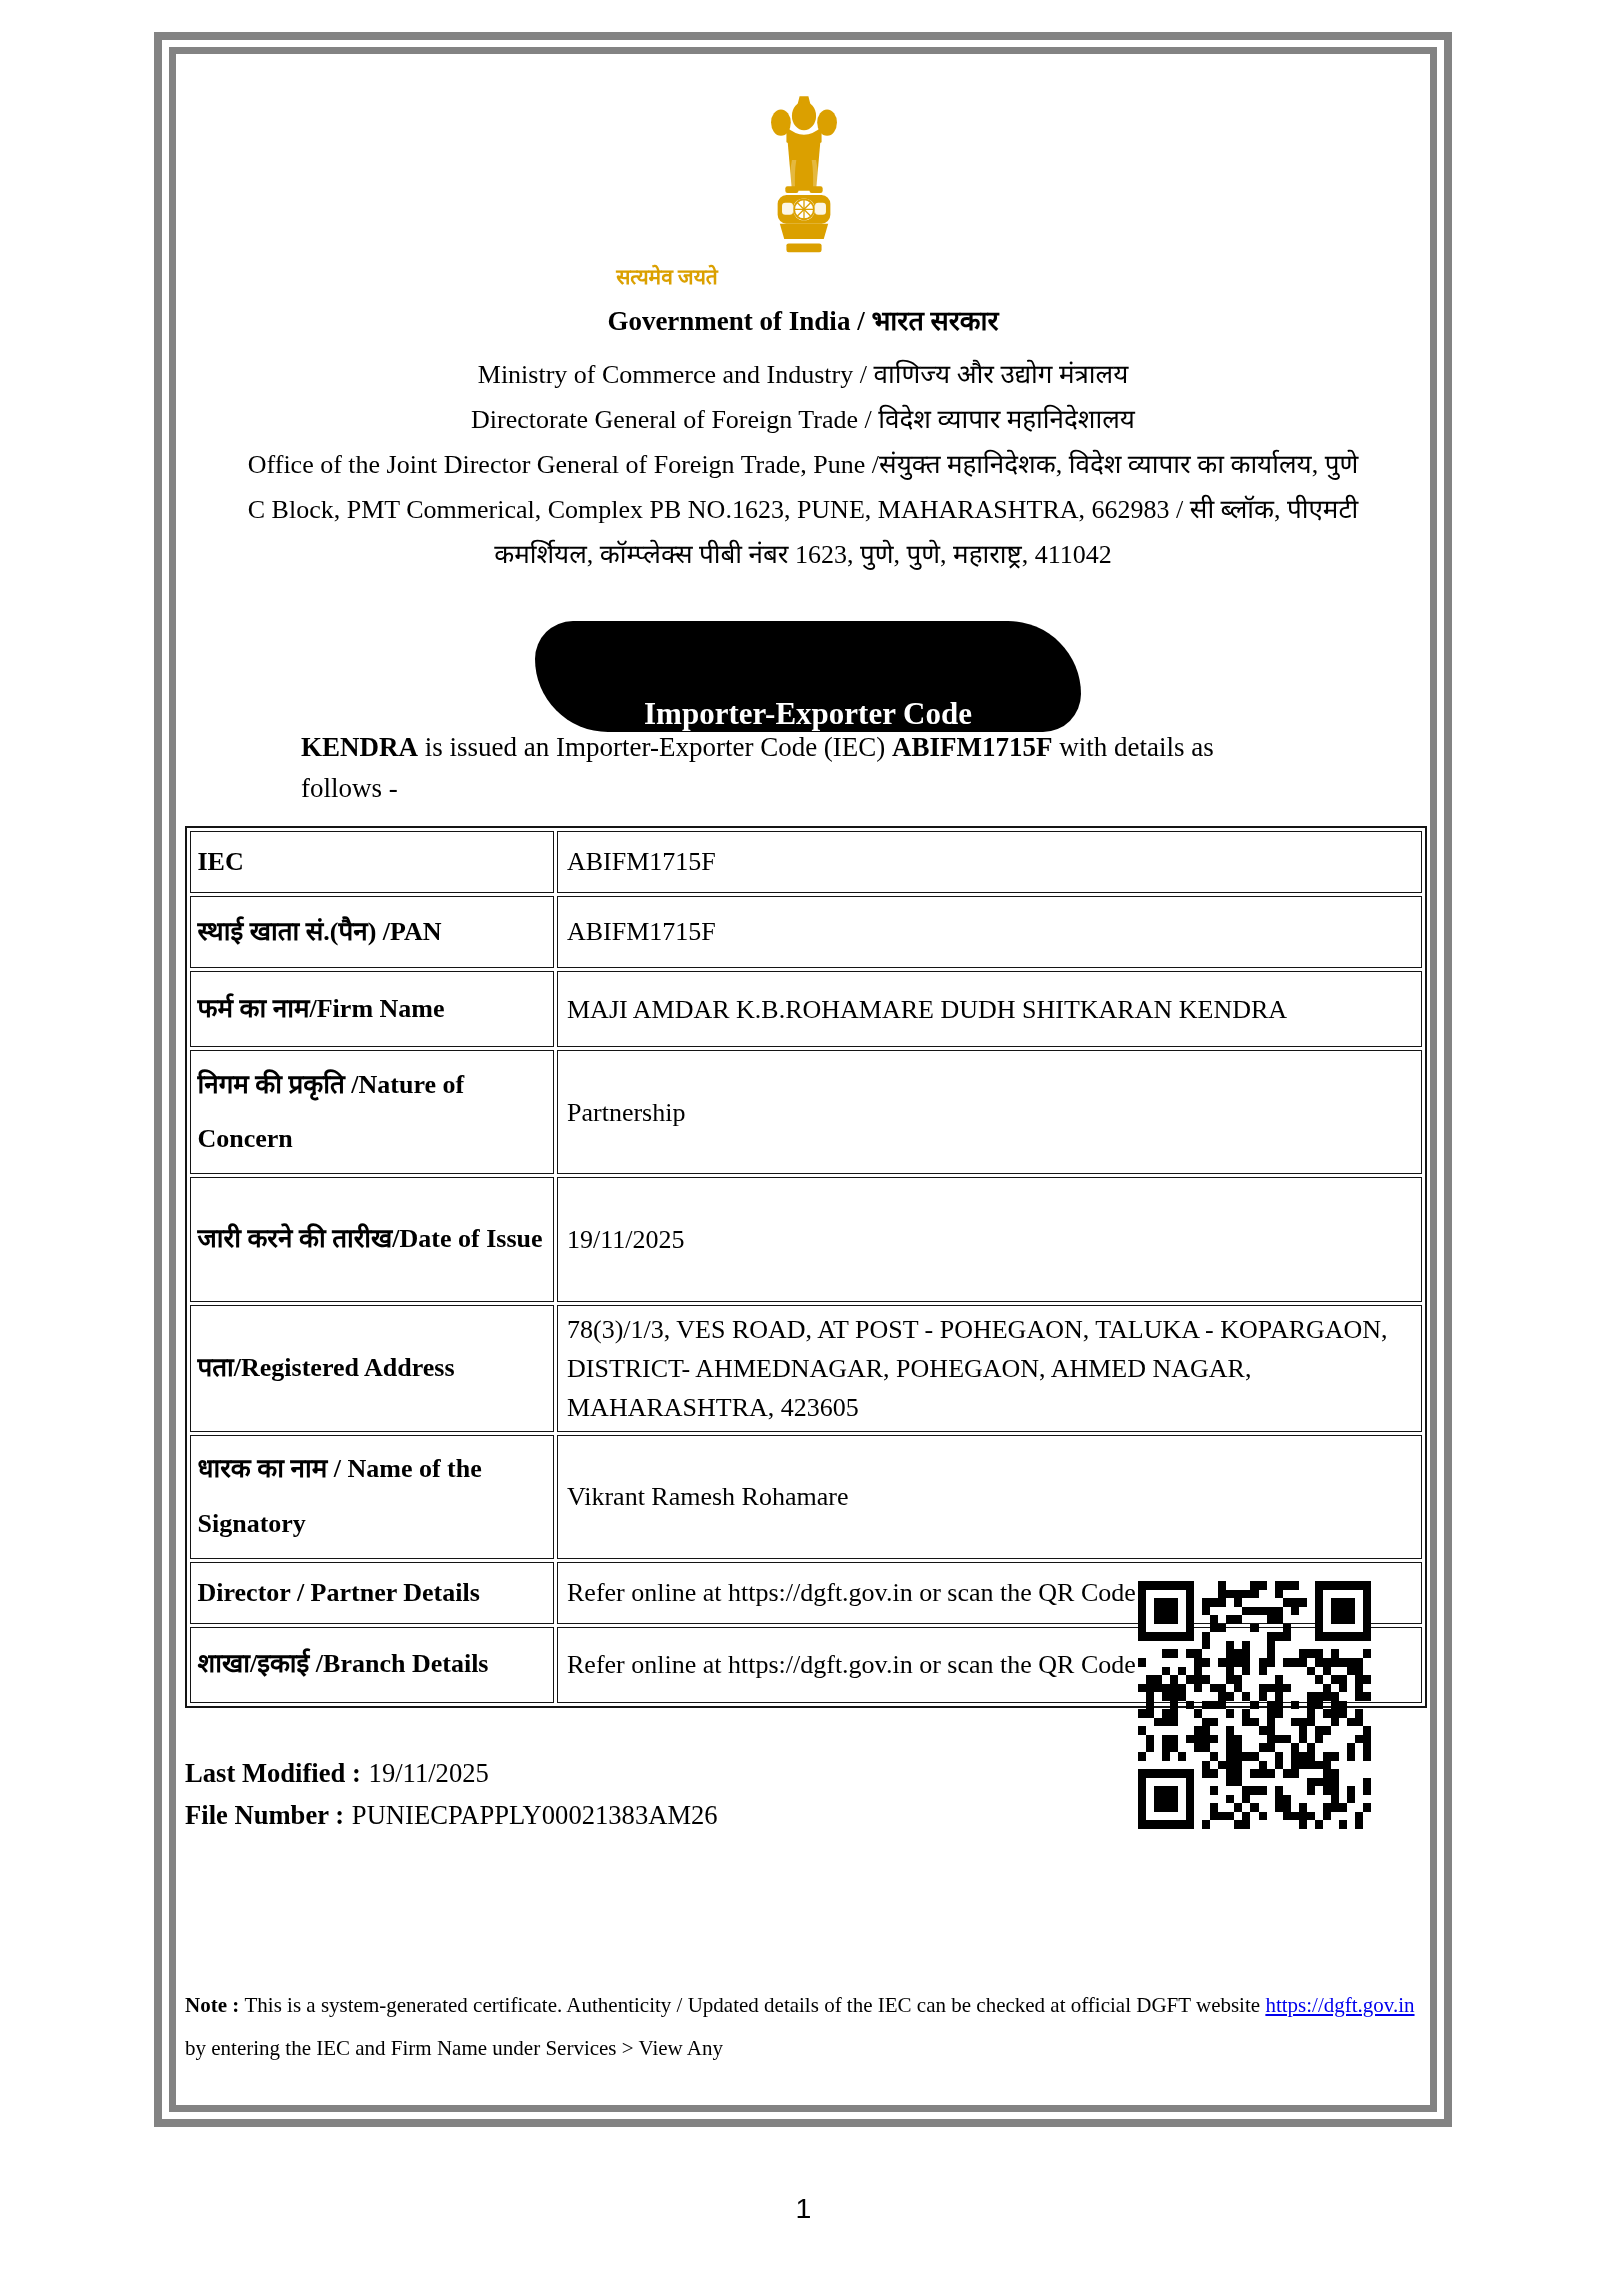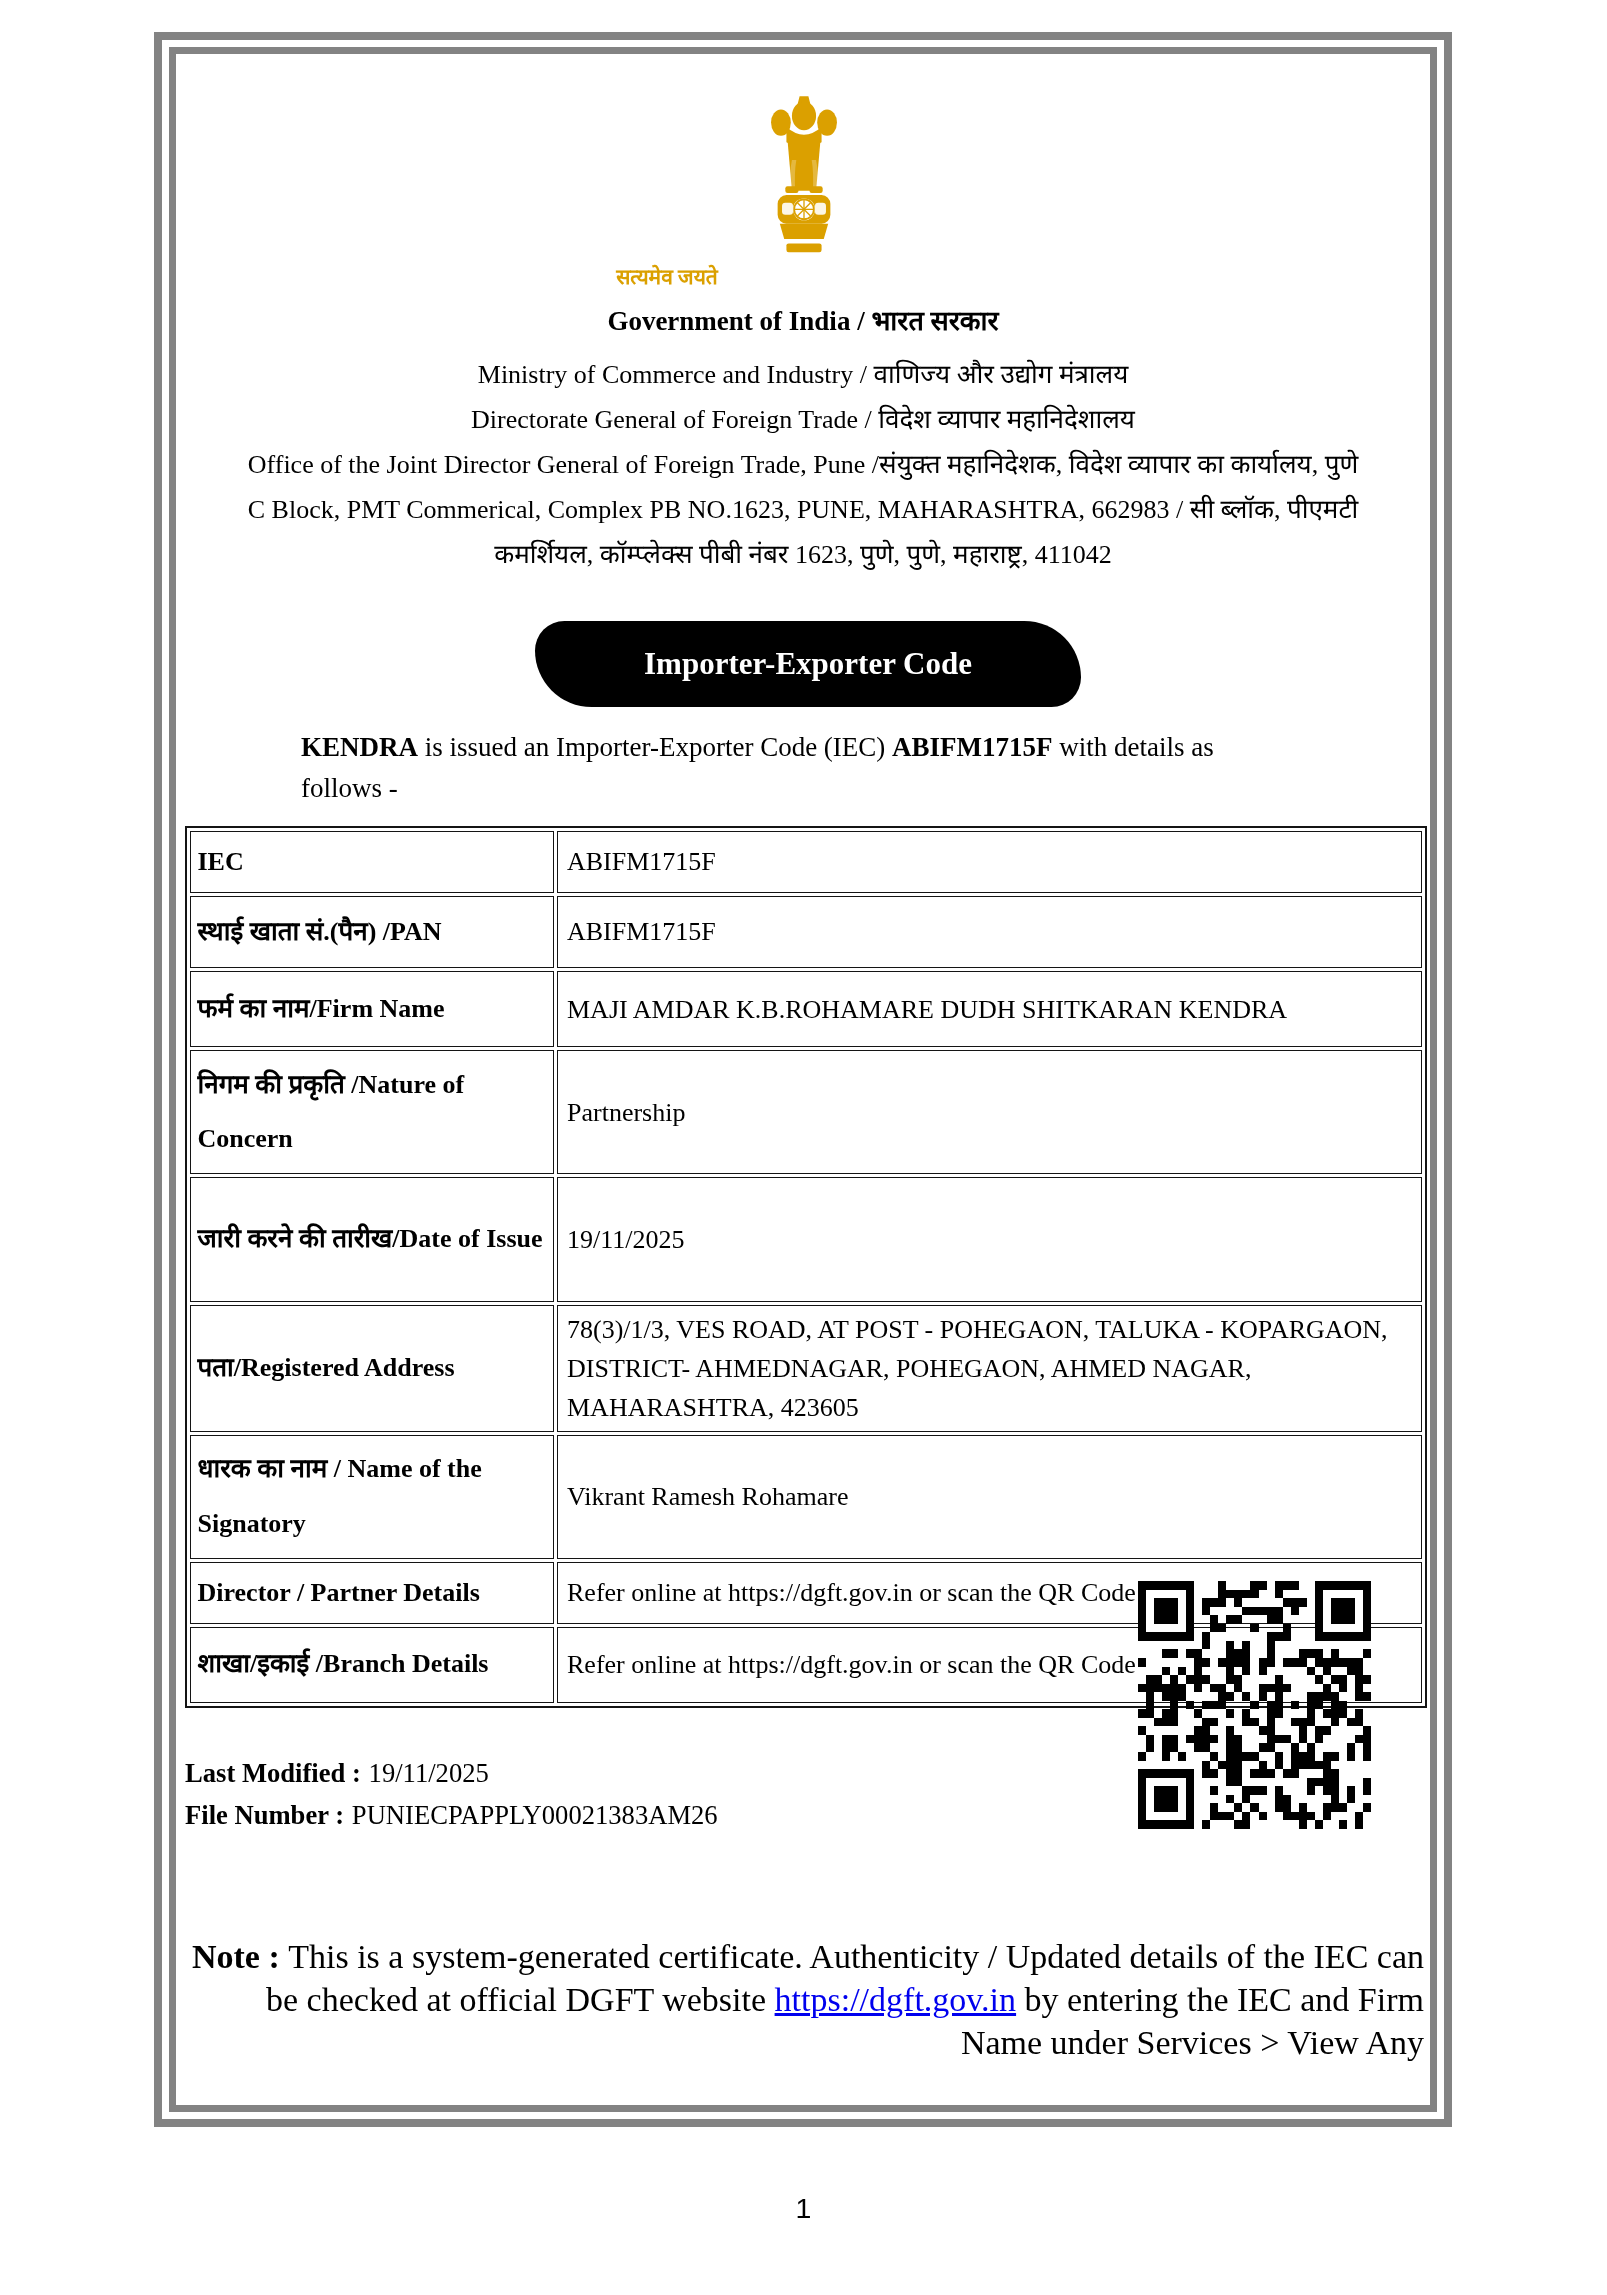--- a/index.html
+++ b/index.html
@@ -12,22 +12,22 @@
          border:7.8px solid var(--frame_gray);}
   
   .emblem{position:absolute;left:749px;top:94px;width:110px;height:167px;}
   .emblem-caption{position:absolute;left:0;top:262px;width:1334px;text-align:center;
          color:var(--gold);font-size:21px;font-weight:bold;}
   
   .header-lines{position:absolute;left:194px;top:299px;width:1218px;text-align:center;}
   .hline{font-size:26px;line-height:45px;}
   .hline.b{font-weight:bold;font-size:27px;margin-bottom:8px;}
   
-  .badge{position:absolute;left:535px;top:621px;width:546px;height:86px;background:#000;
-         border-radius:39px 75px 39px 75px;display:flex;align-items:center;justify-content:center;}
+  .badge{position:absolute;left:535px;top:621px;width:546px;height:111px;background:#000;
+         border-radius:39px 75px 39px 75px;display:flex;align-items:flex-end;justify-content:center;}
   .badge span{color:#fff;font-weight:bold;font-size:31px;}
   
   .certify{position:absolute;left:301px;top:727px;width:972px;font-size:27px;}
   .cline{line-height:41px;}
   
   table.details{position:absolute;left:185px;top:826px;width:1242px;
          border:2.6px solid #141414;border-collapse:separate;border-spacing:3.2px;}
   table.details td{border:1.9px solid #141414;vertical-align:middle;font-size:26px;background:transparent;}
   td.lbl{font-weight:bold;padding:2.6px 3.9px 2.6px 6.5px;line-height:2.1;}
   td.val{padding:2.6px 5.2px 2.6px 9px;line-height:1.5;}
@@ -42,21 +42,21 @@
   tr:nth-child(9) td{height:69px;}
   
   .qr{position:absolute;left:1138px;top:1581px;width:233px;height:248px;z-index:3;}
   
   .meta{position:absolute;left:185px;font-size:26.6px;}
   .meta b{font-weight:bold;margin-top:30px;}
   .meta span{margin-left:7.8px;}
   #lastmod{top:1758px;}
   #filenum{top:1800px;}
   
-  .note{position:absolute;left:185px;top:1935px;width:1239px;font-size:34px;line-height:43px;text-align:right;}
+  .note{position:absolute;left:185px;top:1984px;width:1239px;font-size:21px;line-height:43px;}
   .note b{font-weight:bold;}
   .note a{color:var(--link_blue);text-decoration:underline;cursor:pointer;}
   
   .pagenum{position:absolute;left:0;top:2192px;width:1607px;text-align:center;
          font-family:"Liberation Sans","DejaVu Sans",sans-serif;font-size:28.5px;}
 </style>
 </head>
 <body>
 
 <div class="page">

